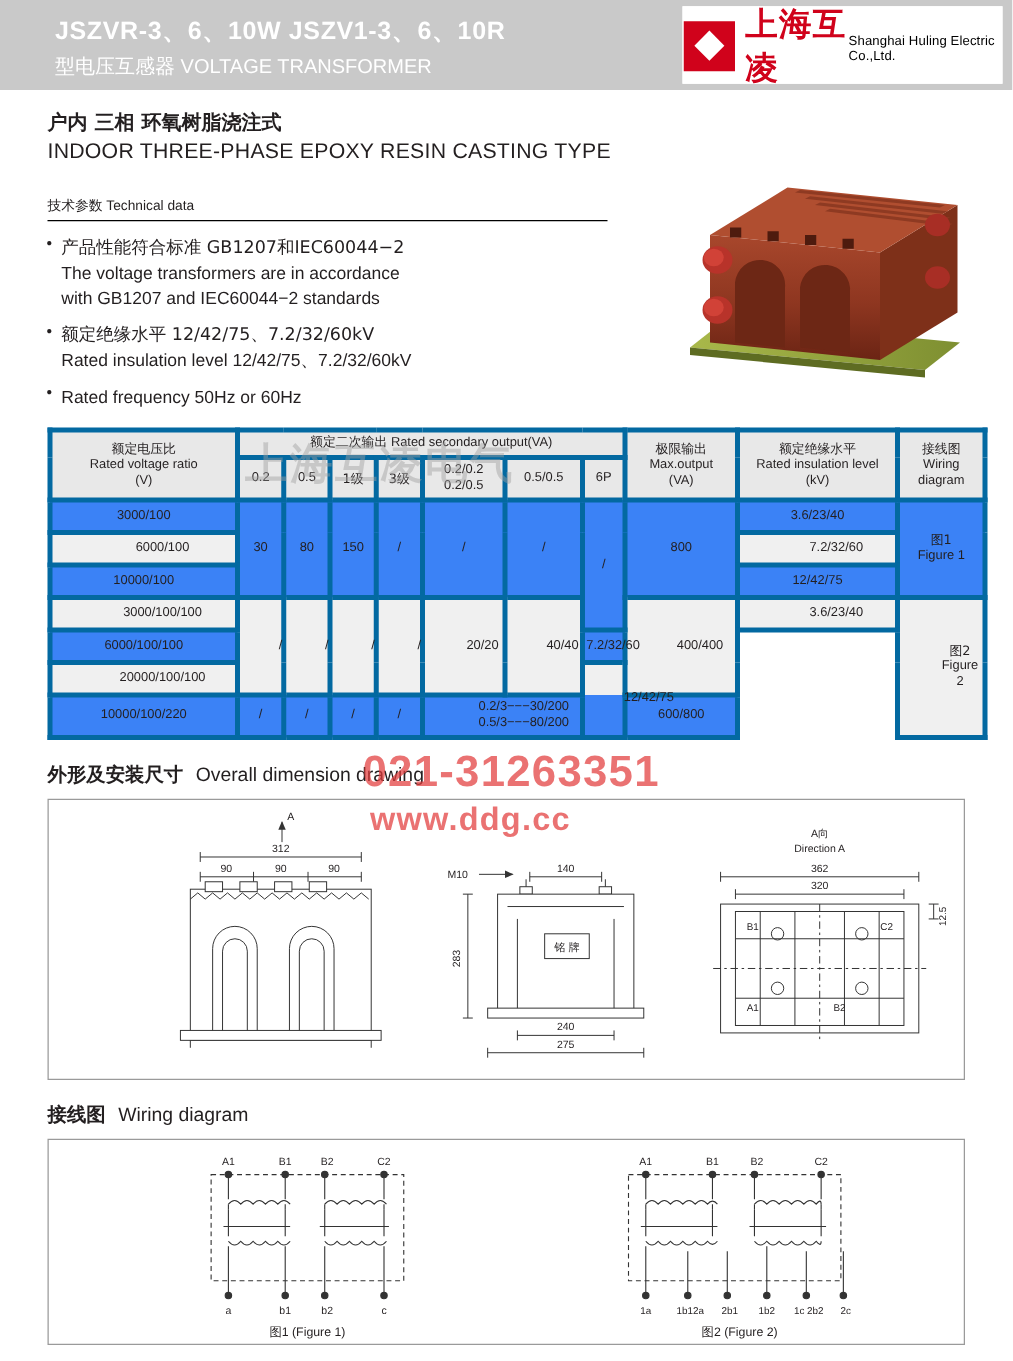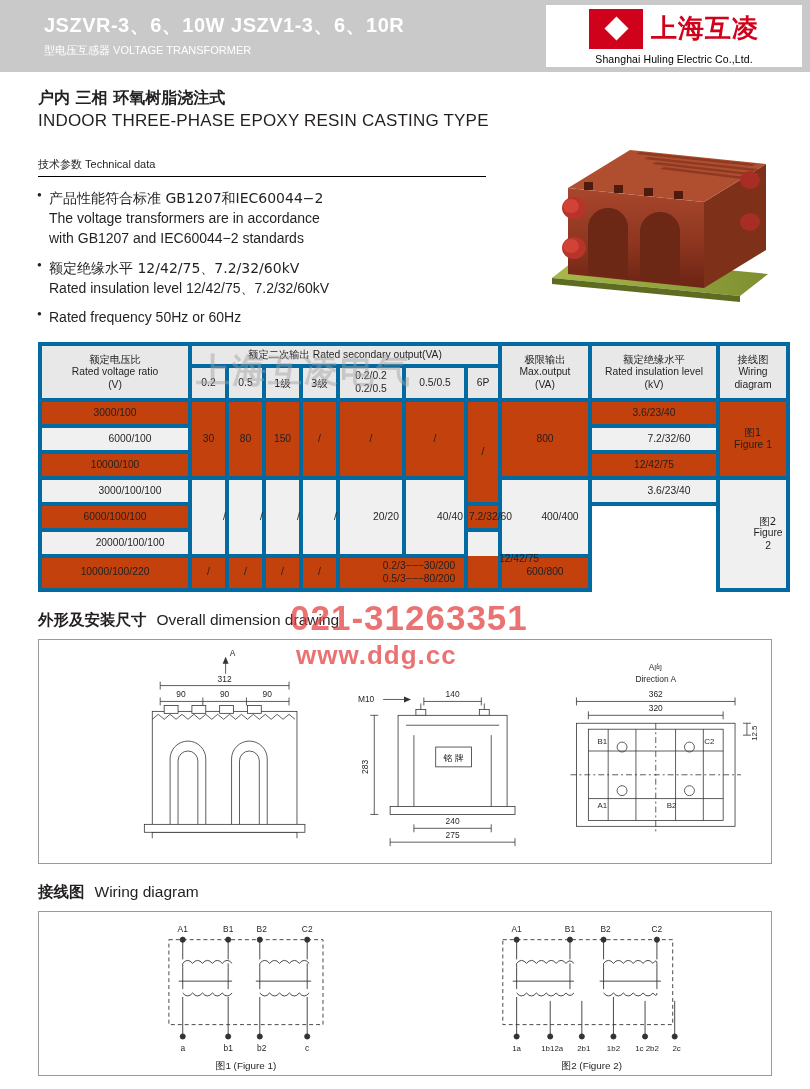--- a/index.html
+++ b/index.html
@@ -25,31 +25,31 @@
     padding: 14px 0 0 44px;
   }
   .header-title {
     font-size: 20px;
     font-weight: bold;
     color: #ffffff;
     letter-spacing: 0.5px;
     line-height: 1.15;
   }
   .header-sub {
-    font-size: 11px;
+    font-size: 16px;
     color: #ffffff;
     margin-top: 6px;
   }
   .header-logo {
     width: 256px;
     background: #ffffff;
     margin: 5px 8px 5px 0;
     border: 1px solid #ffffff;
     display: flex;
-    flex-direction: column;
+    flex-direction: row;
     justify-content: center;
     align-items: center;
     padding: 4px 0 3px;
   }
   .logo-row { display:flex; align-items:center; gap:8px; }
   .logo-mark {
     width: 54px; height: 40px; background: #d0021b;
     display:flex; align-items:center; justify-content:center;
   }
   .logo-mark .diamond {
@@ -91,21 +91,21 @@
   }
   table.maintable td, table.maintable th {
     border: 4px solid #0369a1;
     text-align: center;
     vertical-align: middle;
     padding: 2px 1px;
     font-weight: normal;
     line-height: 1.25;
   }
   table.maintable thead td { background: #e8e8e8; height: 22px; }
-  table.maintable tbody td { height: 26px; background:#c2410c; }
+  table.maintable tbody td { height: 26px; background:#3b82f6; }
   table.maintable tbody tr.alt td { background: #f0f0f0; padding-left: 31px; }
   .cellcn { font-family:"DejaVu Sans", sans-serif; }
   
   .wm-cn {
     position: absolute; left: 196px; top: 348px;
     font-size: 34px; font-weight: bold; color: rgba(160,160,160,0.45);
     font-family:Liberation Sans, sans-serif; letter-spacing: 2px;
     pointer-events:none; white-space:nowrap;
   }
   .wm-phone {

